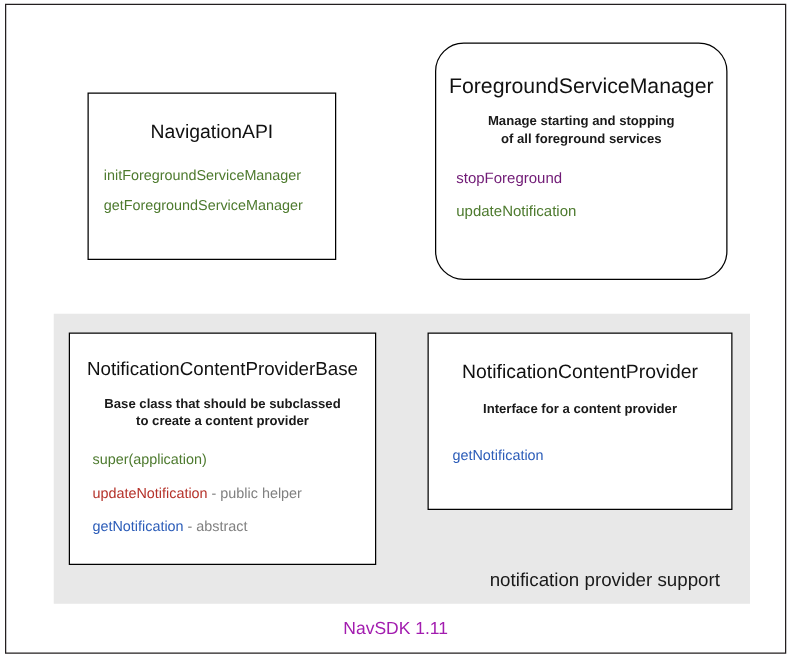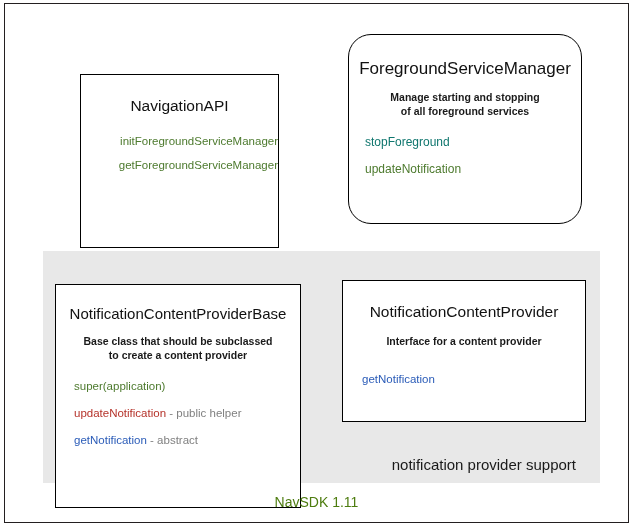--- a/index.html
+++ b/index.html
@@ -75,59 +75,59 @@
   .method {
     font-size: 11.5px;
     line-height: 1.25;
     white-space: nowrap;
   }
   .method .suffix {
     color: #808080;
   }
   
   #box-navigation-api {
-    left: 75px; top: 70px; width: 199px; height: 174px;
+    left: 65px; top: 70px; width: 199px; height: 134px;
   }
   #box-navigation-api .cbox-title { margin-top: 22px; }
   #box-navigation-api .cbox-desc  { margin-top: 13px; }
-  #box-navigation-api .cbox-methods { margin-top: 18px; padding-left: 12px; text-align: right; }
+  #box-navigation-api .cbox-methods { margin-top: 18px; padding-left: 12px; }
   #box-navigation-api .method { margin-bottom: 10px; }
 
   #box-foreground-service-manager {
     left: 343px; top: 30px; width: 234px; height: 190px; border-radius: 23px;
   }
   #box-foreground-service-manager .cbox-title { margin-top: 24px; font-size: 17px; }
   #box-foreground-service-manager .cbox-desc  { margin-top: 12px; }
   #box-foreground-service-manager .cbox-methods { margin-top: 16px; padding-left: 16px; }
   #box-foreground-service-manager .method { margin-bottom: 12px; font-size: 12px; }
 
   #box-notification-content-provider-base {
-    left: 50px; top: 280px; width: 246px; height: 224px;
+    left: 50px; top: 262px; width: 246px; height: 186px;
   }
   #box-notification-content-provider-base .cbox-title { margin-top: 20px; font-size: 15px; }
   #box-notification-content-provider-base .cbox-desc  { margin-top: 12px; }
   #box-notification-content-provider-base .cbox-methods { margin-top: 16px; padding-left: 18px; }
   #box-notification-content-provider-base .method { margin-bottom: 13px; font-size: 11.5px; }
 
   #box-notification-content-provider {
-    left: 337px; top: 276px; width: 244px; height: 142px;
+    left: 337px; top: 262px; width: 244px; height: 142px;
   }
   #box-notification-content-provider .cbox-title { margin-top: 22px; font-size: 15.5px; }
   #box-notification-content-provider .cbox-desc  { margin-top: 13px; }
   #box-notification-content-provider .cbox-methods { margin-top: 24px; padding-left: 19px; }
   #box-notification-content-provider .method { font-size: 11.5px; }
 
   .footer-caption {
     position: absolute;
     left: 0;
     right: 0;
     top: 490px;
     text-align: center;
     font-size: 14px;
-    color: #4d7c0f;
+    color: #a21caf;
   }
 </style>
 </head>
 <body>
 
 <div id="canvas">
   <div class="outer-frame">
 
     <div class="group-panel">
       <div class="group-caption">notification provider support</div>
@@ -143,21 +143,21 @@
           <span style="color: rgb(77, 122, 46);">getForegroundServiceManager</span><span class="suffix"></span>
         </div>
       </div>
     </div>
 
     <div class="cbox" id="box-foreground-service-manager">
       <div class="cbox-title">ForegroundServiceManager</div>
       <div class="cbox-desc">Manage starting and stopping<br>of all foreground services</div>
       <div class="cbox-methods">
         <div class="method">
-          <span style="color: #0f766e;">stopForeground</span><span class="suffix"></span>
+          <span style="color: #701a75;">stopForeground</span><span class="suffix"></span>
         </div>
         <div class="method">
           <span style="color: rgb(77, 122, 46);">updateNotification</span><span class="suffix"></span>
         </div>
       </div>
     </div>
 
     <div class="cbox" id="box-notification-content-provider-base">
       <div class="cbox-title">NotificationContentProviderBase</div>
       <div class="cbox-desc">Base class that should be subclassed<br>to create a content provider</div>

